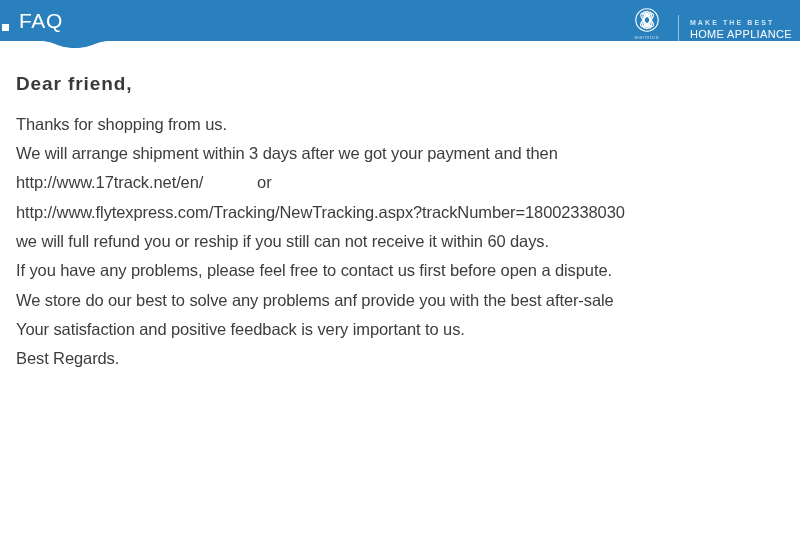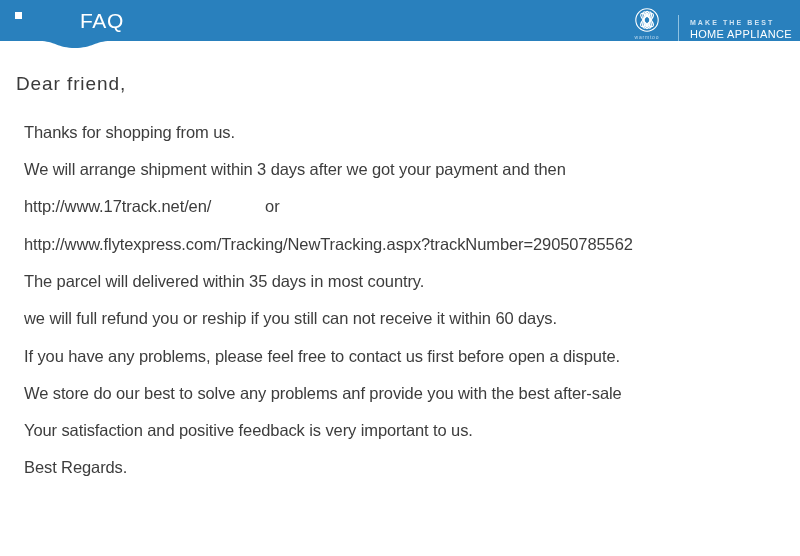--- a/index.html
+++ b/index.html
@@ -39,23 +39,22 @@
     left: 0;
     width: 800px;
     height: 41px;
     display: flex;
     align-items: center;
     justify-content: space-between;
   }
 
   .faq-block {
     display: flex;
-    align-items: flex-start;
-    padding-left: 15px;
-    gap: 48px;
+    align-items: flex-end;
+    padding-left: 2px;
   }
   .faq-bullet {
     width: 7px;
     height: 7px;
     background: #ffffff;
     margin-right: 10px;
     margin-top: 2px;
     flex: none;
   }
   .faq-label {
@@ -124,34 +123,34 @@
     position: absolute;
     top: 49px;
     left: 0;
     width: 800px;
     padding: 0 16px;
     box-sizing: border-box;
   }
 
   .greeting {
     font-size: 19px;
-    font-weight: 400;
+    font-weight: 700;
     color: #3a3a3a;
     letter-spacing: 0.9px;
     margin: 0;
     padding-top: 24px;
     line-height: 1.2;
   }
 
   .body-line {
     font-size: 16.5px;
     color: #3d3d3d;
     line-height: 29.3px;
     white-space: pre;
-    margin: 8px;
+    margin: 0;
     letter-spacing: -0.1px;
   }
   .body-line.first-line {
     padding-top: 14px;
   }
 </style>
 </head>
 <body>
 
 <div class="page">
@@ -197,22 +196,21 @@
   </div>
 
   <div class="content">
 
     <div class="greeting">Dear friend,</div>
 
     <div id="lines-container">
         <div class="body-line first-line">Thanks for shopping from us.</div>
         <div class="body-line">We will arrange shipment within 3 days after we got your payment and then</div>
         <div class="body-line">http://www.17track.net/en/            or</div>
-        <div class="body-line">http://www.flytexpress.com/Tracking/NewTracking.aspx?trackNumber=29050785562</div>
-        <div class="body-line">The parcel will delivered within 35 days in most country.</div>
+        <div class="body-line">http://www.flytexpress.com/Tracking/NewTracking.aspx?trackNumber=18002338030</div>
         <div class="body-line">we will full refund you or reship if you still can not receive it within 60 days.</div>
         <div class="body-line">If you have any problems, please feel free to contact us first before open a dispute.</div>
         <div class="body-line">We store do our best to solve any problems anf provide you with the best after-sale</div>
         <div class="body-line">Your satisfaction and positive feedback is very important to us.</div>
         <div class="body-line">Best Regards.</div>
       </div>
 
   </div>
 
 </div>

